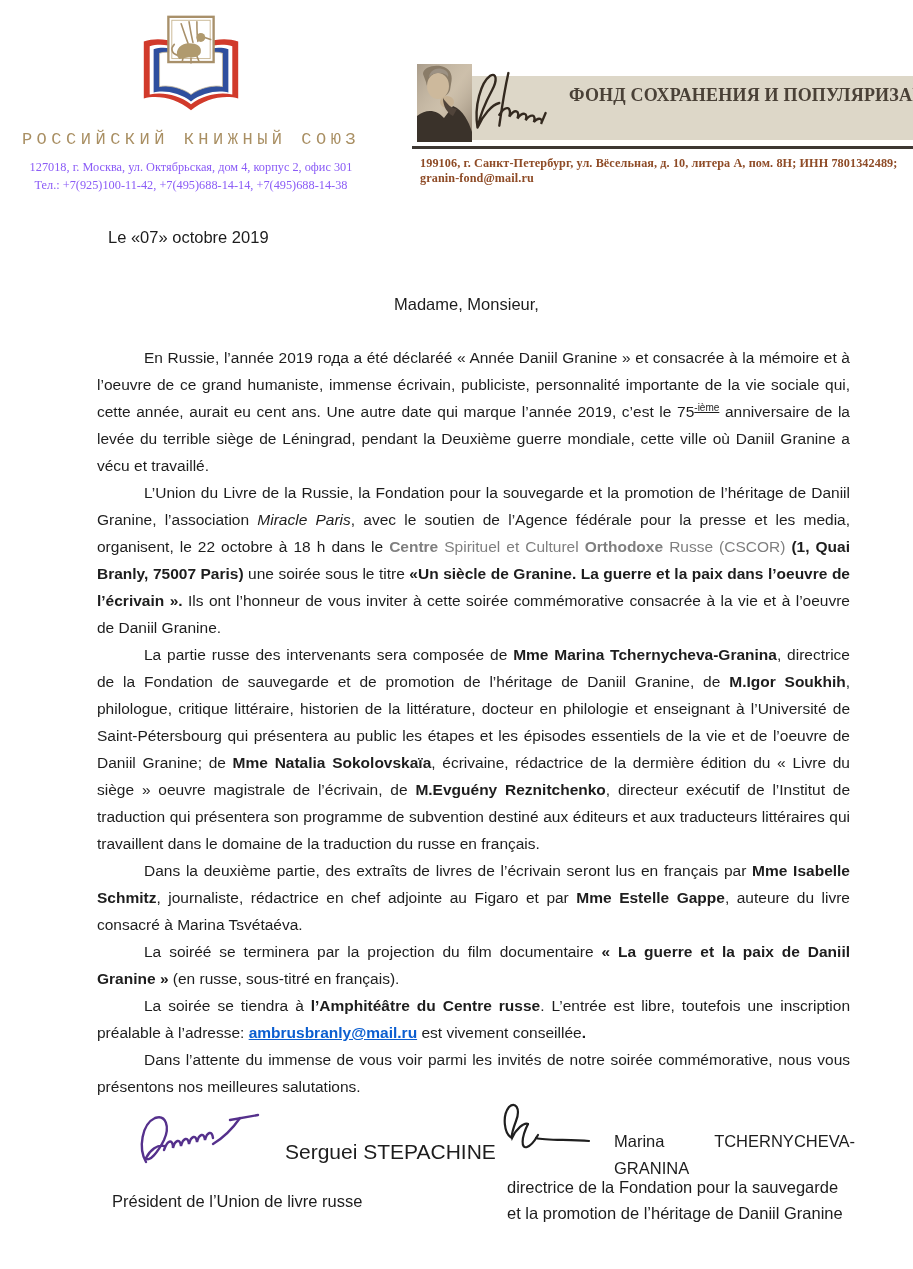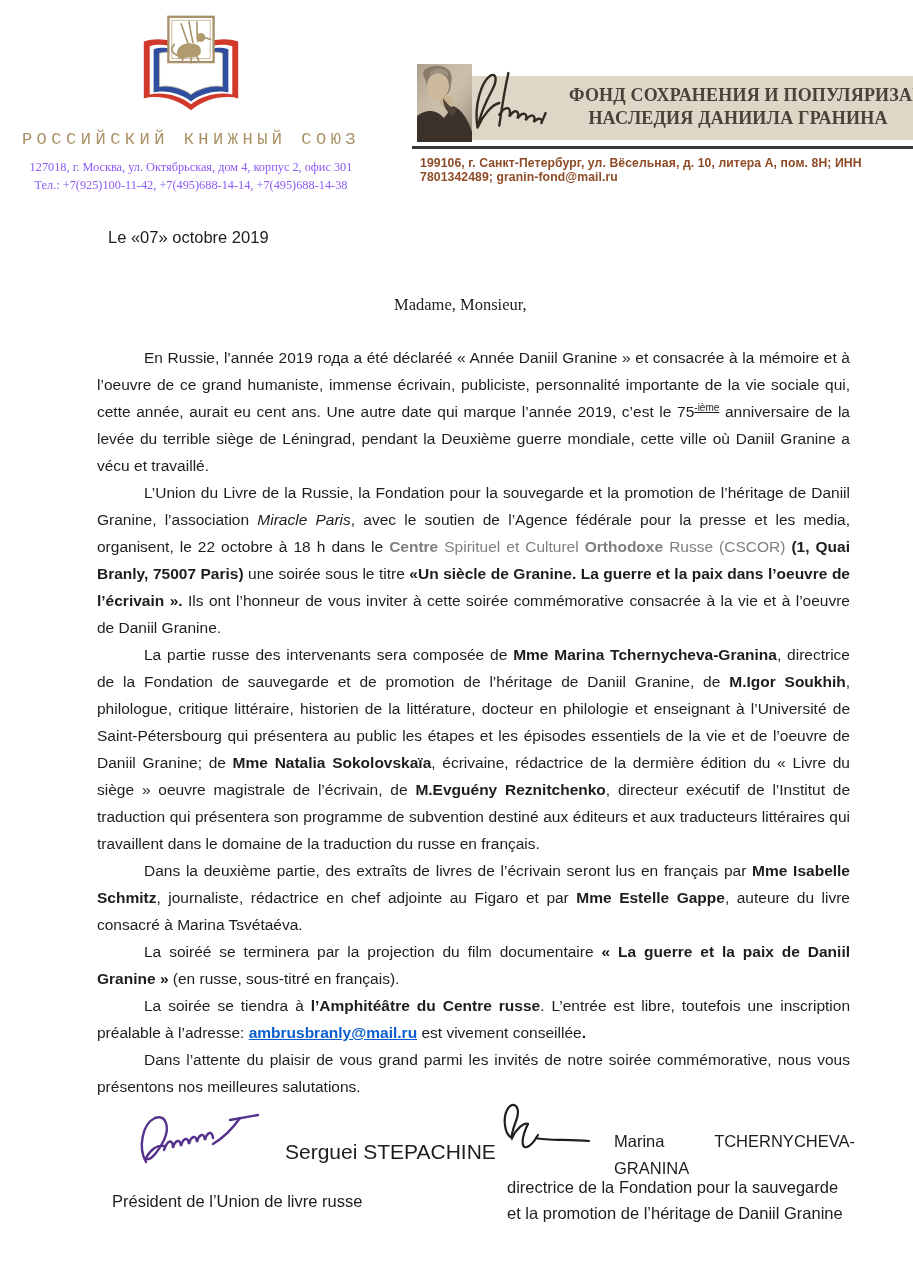--- a/index.html
+++ b/index.html
@@ -28,29 +28,29 @@
   .banner-photo{position:absolute;left:0;top:-12px;width:55px;height:78px;}
   .banner-sig{position:absolute;left:46px;top:-12px;}
   .banner-title{
     position:absolute;left:152px;top:8px;width:338px;text-align:center;
     font-family:"Liberation Serif", serif;font-weight:bold;
     font-size:18px;line-height:23px;color:#4a4137;letter-spacing:0.2px;white-space:nowrap;
   }
   .banner-rule{position:absolute;left:412px;top:146px;width:501px;height:2.5px;background:#3d3833;}
   .lh-right-addr{
     position:absolute;left:420px;top:156px;width:493px;
-    font-size:12.2px;font-weight:bold;color:#8e4b26;letter-spacing:0.1px;
+    font-size:12.2px;font-weight:bold;color:#8e4b26;letter-spacing:0.1px;font-family:Liberation Serif, serif;
   }
   
   .body-block{
     position:absolute;left:97px;top:224px;width:753px;
     font-size:15.5px;line-height:27px;text-align:justify;
   }
   .date-line{margin:0 0 40px 11px;font-size:16.5px;}
-  .salutation{margin:11px 0 26px 297px;font-size:16.5px;font-family:Liberation Serif, serif;}
+  .salutation{margin:11px 0 26px 297px;font-size:16.5px;}
   .para{margin:0;text-indent:47px;}
   .b{font-weight:bold;}
   .i{font-style:italic;}
   .gray{color:#7f7f7f;}
   sup{font-size:10px;line-height:0;text-decoration:underline;}
   a.email-link{color:#0b5ed0;font-weight:bold;text-decoration:underline;cursor:pointer;}
   
   .sig-stepachine{position:absolute;left:136px;top:1106px;}
   .sig-tchernycheva{position:absolute;left:494px;top:1100px;}
   .name-stepachine{position:absolute;left:285px;top:1140px;font-size:21px;}
@@ -112,36 +112,35 @@
     </svg>
     <svg class="banner-sig" width="118" height="78" viewBox="0 0 130 78" aria-hidden="true">
       <g stroke="#33291f" stroke-width="2.6" fill="none" stroke-linecap="round">
         <path d="M16,66 C12,42 20,16 30,9 C37,5 38,14 32,25 C26,36 19,52 16,66 C22,52 32,41 40,39"></path>
         <path d="M50,6 C45,28 42,50 40,64"></path>
         <path d="M40,52 C47,41 54,43 51,54 C57,45 63,47 60,56 C66,48 72,50 69,58 C75,50 81,52 78,60 C83,54 89,56 86,62 L91,50"></path>
       </g>
     </svg>
     <div class="banner-title">
       <div>ФОНД СОХРАНЕНИЯ И ПОПУЛЯРИЗАЦИИ</div>
-      <div>НАСЛЕДИЯ ДАНИИЛА ГРАНИНА</div>
     </div>
   </div>
   <div class="banner-rule"></div>
   <div class="lh-right-addr">199106, г. Санкт-Петербург, ул. Вёсельная, д. 10, литера А, пом. 8Н; ИНН 7801342489; granin-fond@mail.ru</div>
 
   <div class="body-block">
     <p class="date-line">Le «07» octobre 2019</p>
     <p class="salutation">Madame, Monsieur,</p>
     <p class="para"><span>En Russie, l’année 2019 года a été déclaréé « Année Daniil Granine » et consacrée à la mémoire et à l’oeuvre de ce grand humaniste, immense écrivain, publiciste, personnalité importante de la vie sociale qui, cette année, aurait eu cent ans. Une autre date qui marque l’année 2019, c’est le 75</span><sup>-ième</sup><span> anniversaire de la levée du terrible siège de Léningrad, pendant la Deuxième guerre mondiale, cette ville où Daniil Granine a vécu et travaillé.</span></p>
     <p class="para"><span>L’Union du Livre de la Russie, la Fondation pour la souvegarde et la promotion de l’héritage de Daniil Granine, l’association </span><span class="i">Miracle Paris</span><span>, avec le soutien de l’Agence fédérale pour la presse et les media, organisent, le 22 octobre à 18 h dans le </span><span class="b gray">Centre </span><span class="gray">Spirituel et Culturel </span><span class="b gray">Orthodoxe </span><span class="gray">Russe (CSCOR) </span><span class="b">(1, Quai Branly, 75007 Paris)</span><span> une soirée sous le titre </span><span class="b">«Un siècle de Granine. La guerre et la paix dans l’oeuvre de l’écrivain ».</span><span> Ils ont l’honneur de vous inviter à cette soirée commémorative consacrée à la vie et à l’oeuvre de Daniil Granine.</span></p>
     <p class="para"><span>La partie russe des intervenants sera composée de </span><span class="b">Mme Marina Tchernycheva-Granina</span><span>, directrice de la Fondation de sauvegarde et de promotion de l’héritage de Daniil Granine, de </span><span class="b">M.Igor Soukhih</span><span>, philologue, critique littéraire, historien de la littérature, docteur en philologie et enseignant à l’Université de Saint-Pétersbourg qui présentera au public les étapes et les épisodes essentiels de la vie et de l’oeuvre de Daniil Granine; de </span><span class="b">Mme Natalia Sokolovskaïa</span><span>, écrivaine, rédactrice de la dermière édition du « Livre du siège » oeuvre magistrale de l’écrivain, de </span><span class="b">M.Evguény Reznitchenko</span><span>, directeur exécutif de l’Institut de traduction qui présentera son programme de subvention destiné aux éditeurs et aux traducteurs littéraires qui travaillent dans le domaine de la traduction du russe en français.</span></p>
     <p class="para"><span>Dans la deuxième partie, des extraîts de livres de l’écrivain seront lus en français par </span><span class="b">Mme Isabelle Schmitz</span><span>, journaliste, rédactrice en chef adjointe au Figaro et par </span><span class="b">Mme Estelle Gappe</span><span>, auteure du livre consacré à Marina Tsvétaéva.</span></p>
     <p class="para"><span>La soiréé se terminera par la projection du film documentaire </span><span class="b">« La guerre et la paix de Daniil Granine »</span><span> (en russe, sous-titré en français).</span></p>
     <p class="para"><span>La soirée se tiendra à </span><span class="b">l’Amphitéâtre du Centre russe</span><span>. L’entrée est libre, toutefois une inscription préalable à l’adresse: </span><a class="email-link b" href="#">ambrusbranly@mail.ru</a><span> est vivement conseillée</span><span class="b">.</span></p>
-    <p class="para"><span>Dans l’attente du plaisir de vous grand parmi les invités de notre soirée commémorative, nous vous présentons nos meilleures salutations.</span></p>
+    <p class="para"><span>Dans l’attente du immense de vous voir parmi les invités de notre soirée commémorative, nous vous présentons nos meilleures salutations.</span></p>
   </div>
 
   <svg class="sig-stepachine" width="140" height="75" viewBox="0 0 140 75" aria-hidden="true">
     <g stroke="#55308c" stroke-width="2.4" fill="none" stroke-linecap="round">
       <path d="M10,56 C2,42 6,18 19,12 C30,8 34,21 28,34 C22,46 13,57 10,52 C14,44 22,38 28,40"></path>
       <path d="M28,44 c4,-11 9,-11 9,-2 c2,-8 7,-10 8,-2 c2,-8 7,-10 8,-2 c2,-8 7,-10 8,-2 c2,-8 7,-10 8,-2 c2,-8 7,-10 8,-2"></path>
       <path d="M77,38 C87,32 97,22 104,12"></path>
       <path d="M94,14 l28,-5"></path>
     </g>
   </svg>

